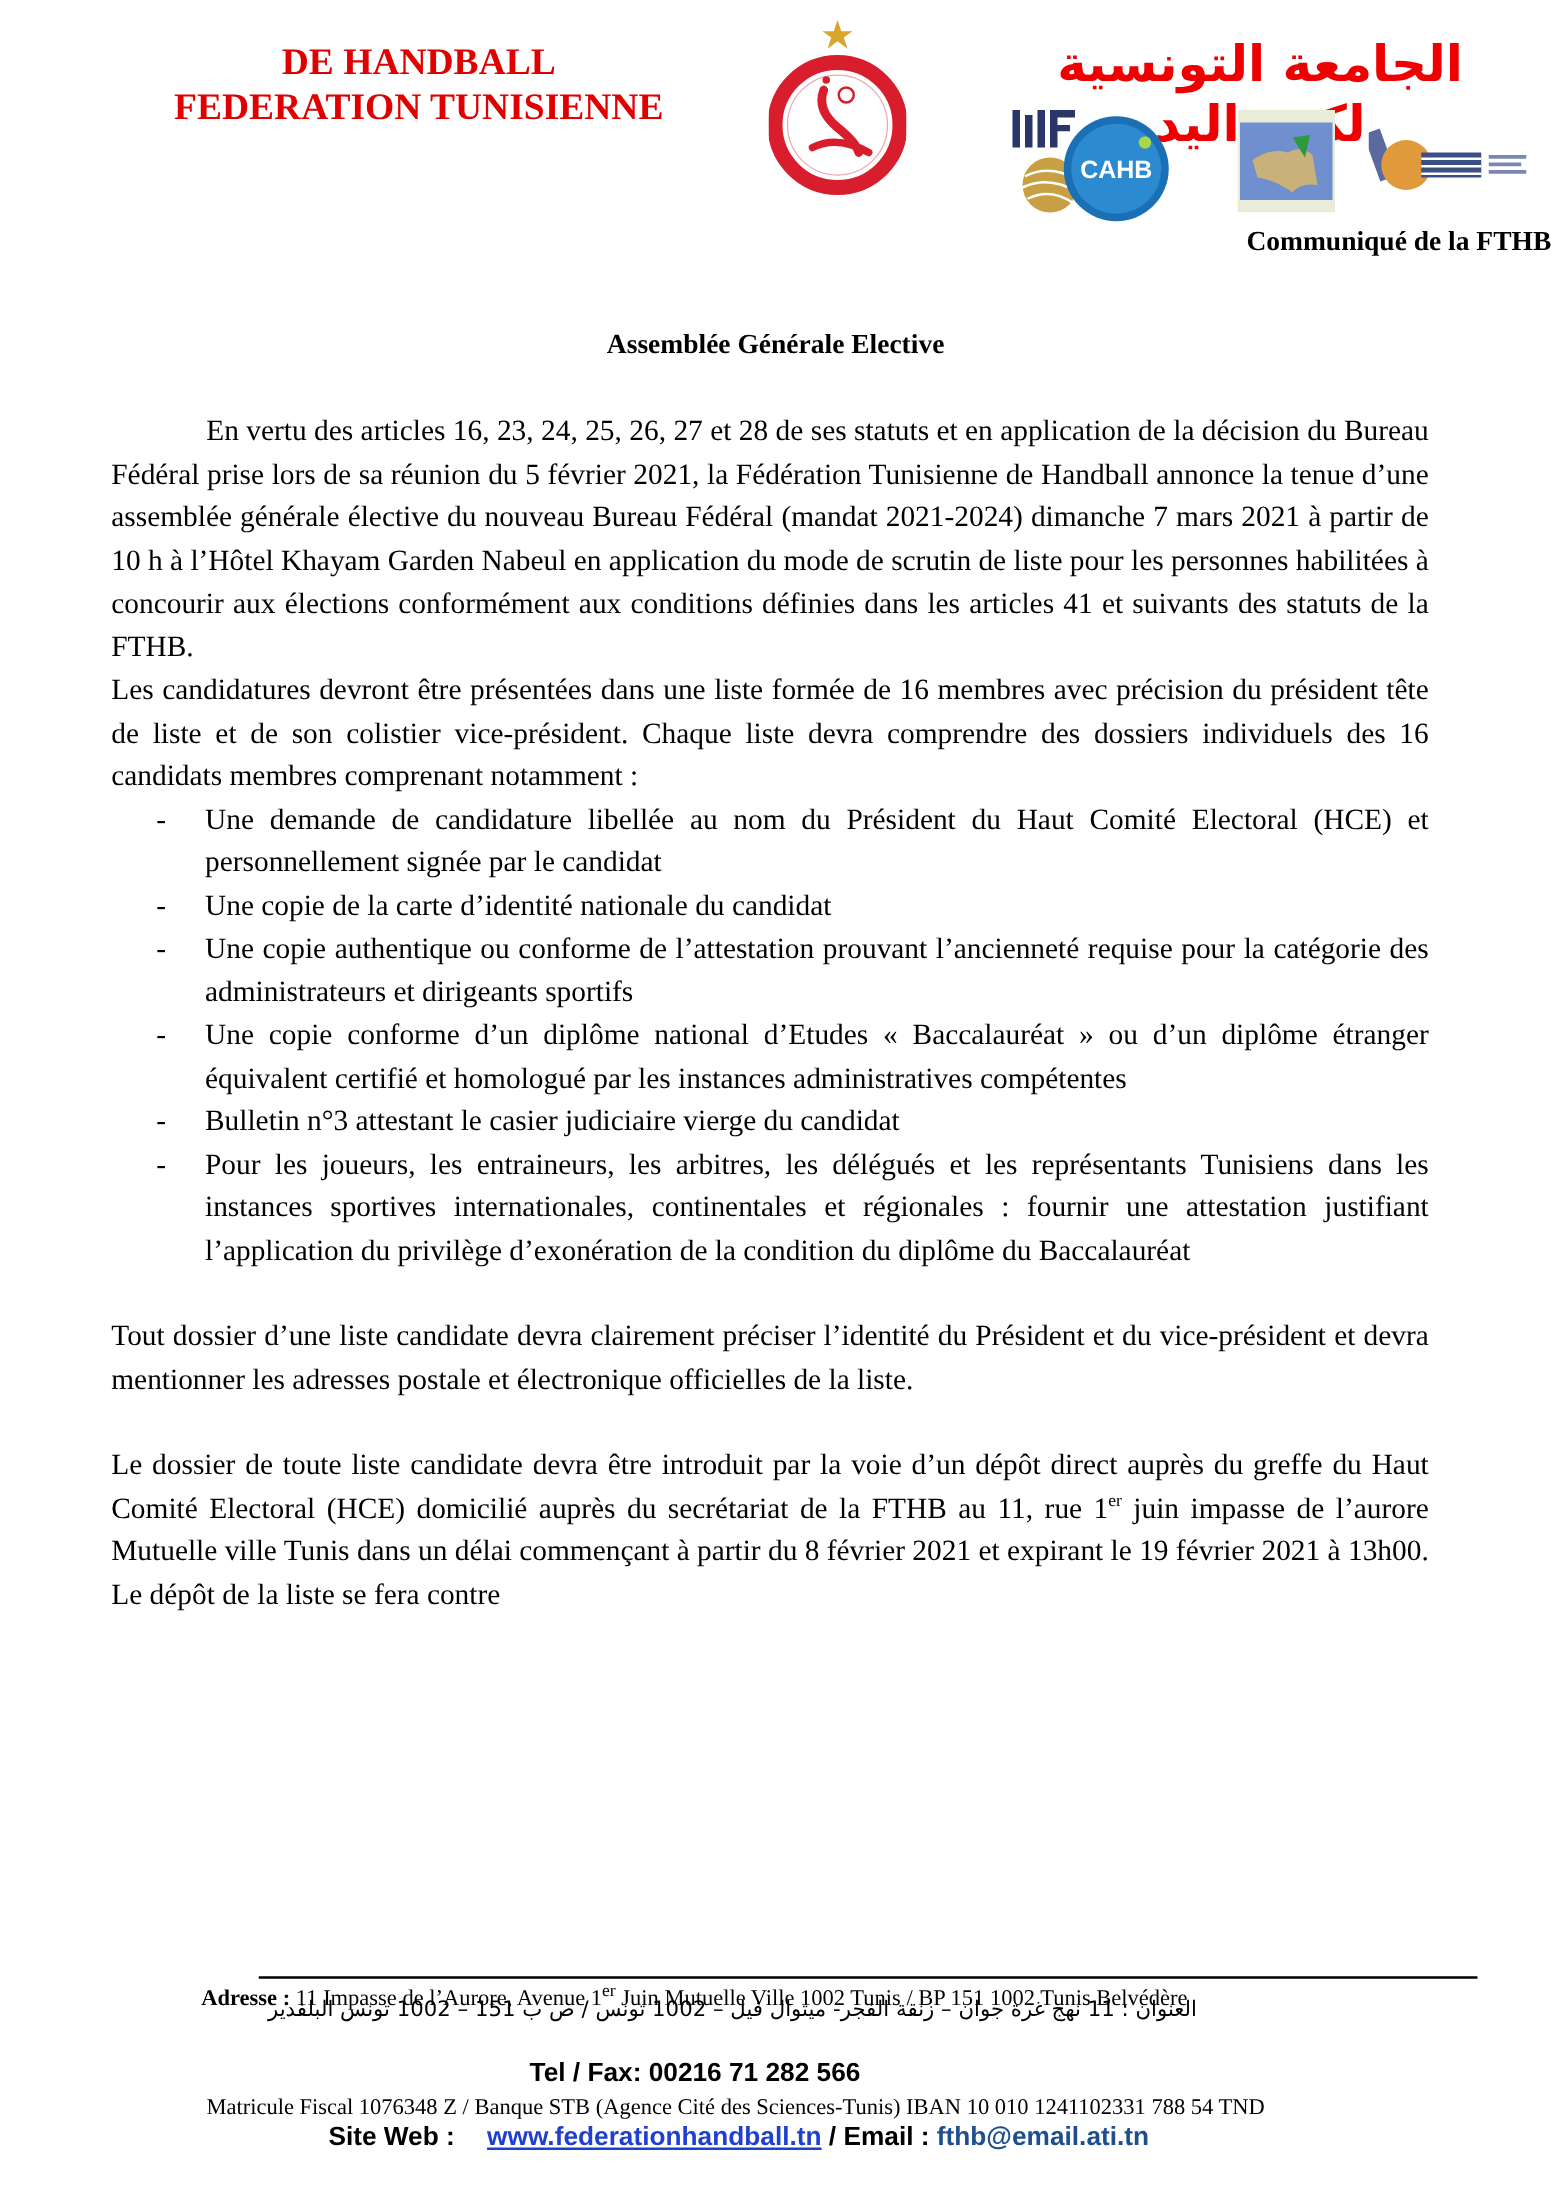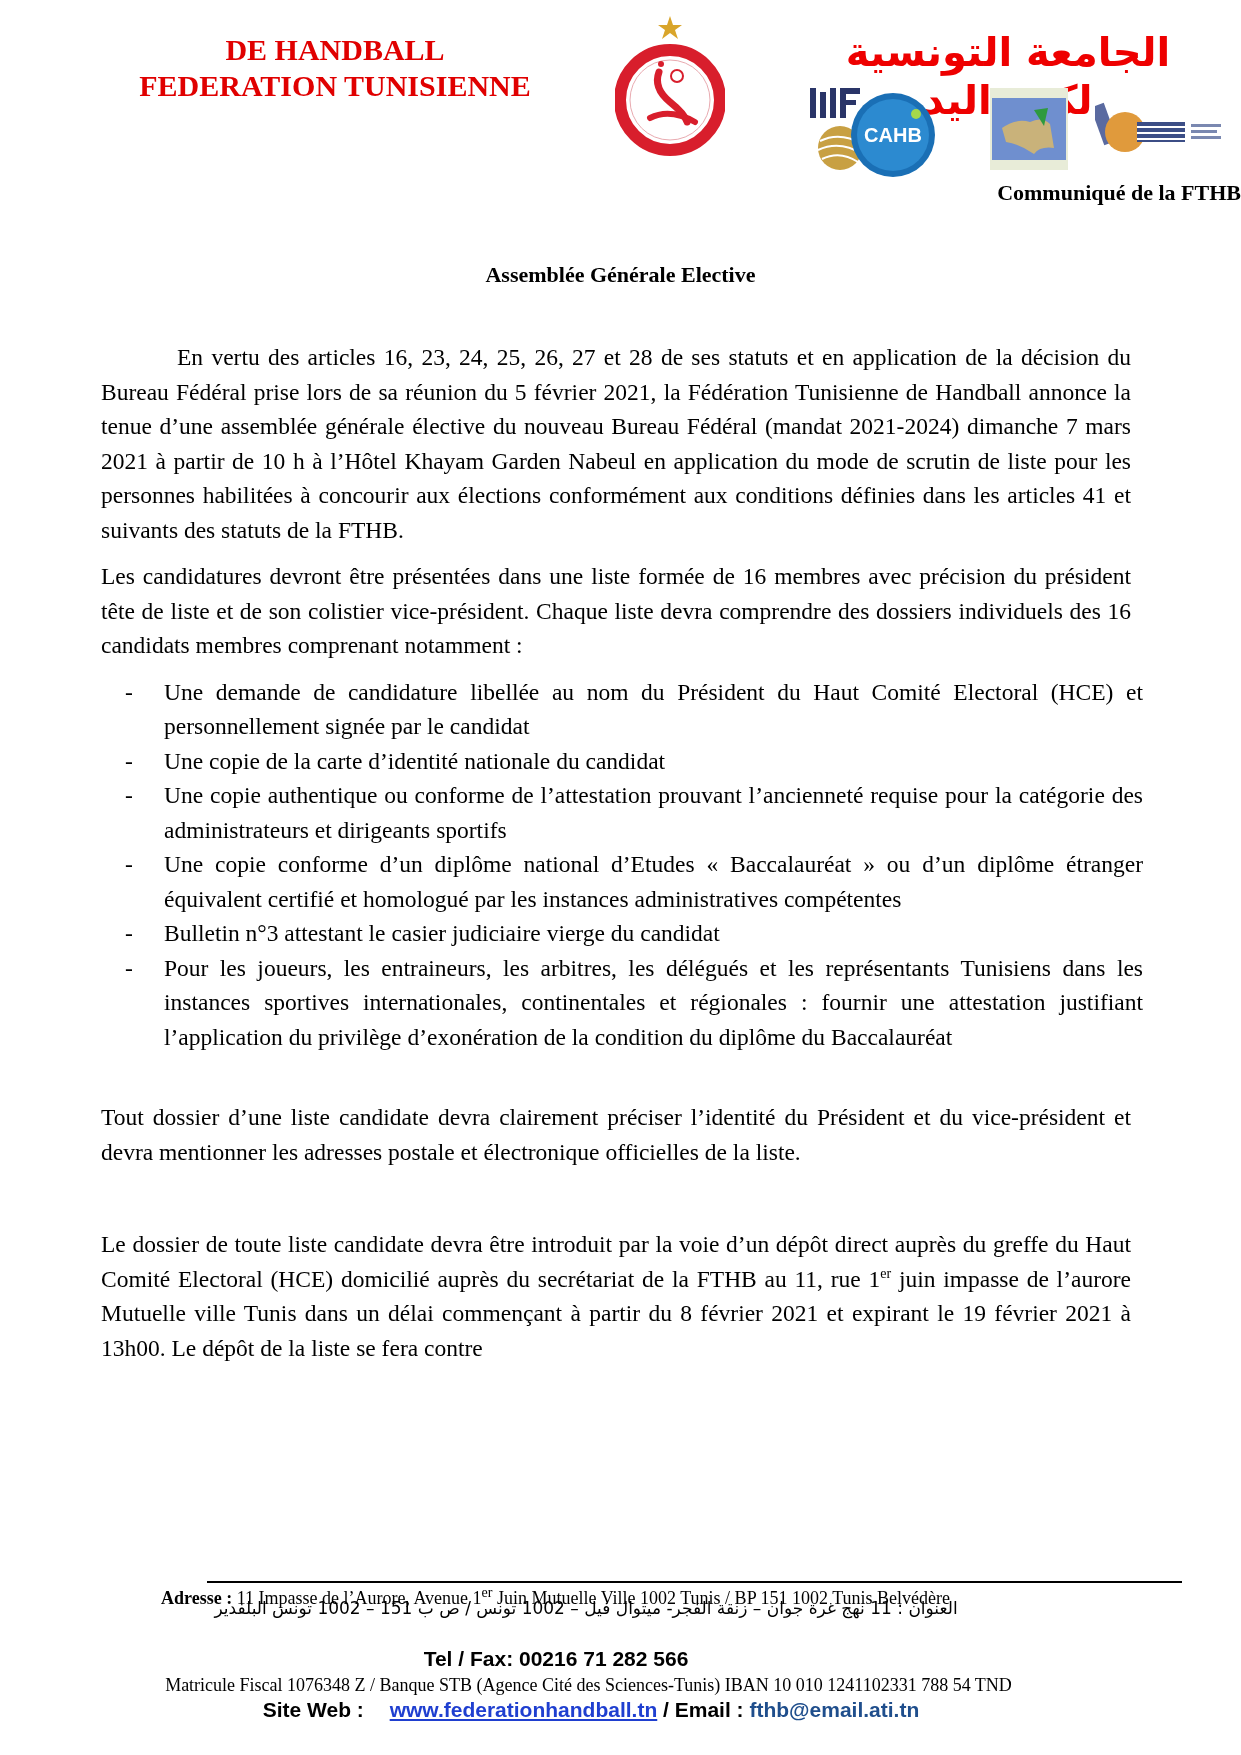--- a/index.html
+++ b/index.html
@@ -18,21 +18,21 @@
     .logo-tun { left: 990px; top: 88px; width: 78px; height: 82px; }
     .logo-sat { left: 1095px; top: 98px; width: 130px; height: 70px; }
 
     .title { position: absolute; left: 0; width: 1241px; text-align: center; font-weight: bold;
              font-size: 22px; }
     .title1 { top: 180px; text-align: right; }
     .title2 { top: 262px; }
 
     .body { position: absolute; left: 89px; width: 1054px; font-size: 23.5px; line-height: 34.5px; }
     .p1 { top: 328px; }
-    .p { text-align: justify; text-align-last: left; margin: 12px; }
+    .p { text-align: justify; text-align-last: left; margin: 0; }
     .indent { text-indent: 76px; }
     ul.dash { list-style: none; margin: 0; padding: 0; }
     ul.dash li { position: relative; padding-left: 75px; text-align: justify; text-align-last: left; }
     ul.dash li .dash-mark { position: absolute; left: 36px; top: 0; }
     .gap { height: 34px; }
     sup { font-size: 14px; line-height: 0; }
 
     .footer-line { position: absolute; left: 207px; top: 1581px; width: 975px; height: 0;
                    border-top: 2px solid #000; }
     .footer { position: absolute; left: 0; width: 1032px; text-align: center; }

